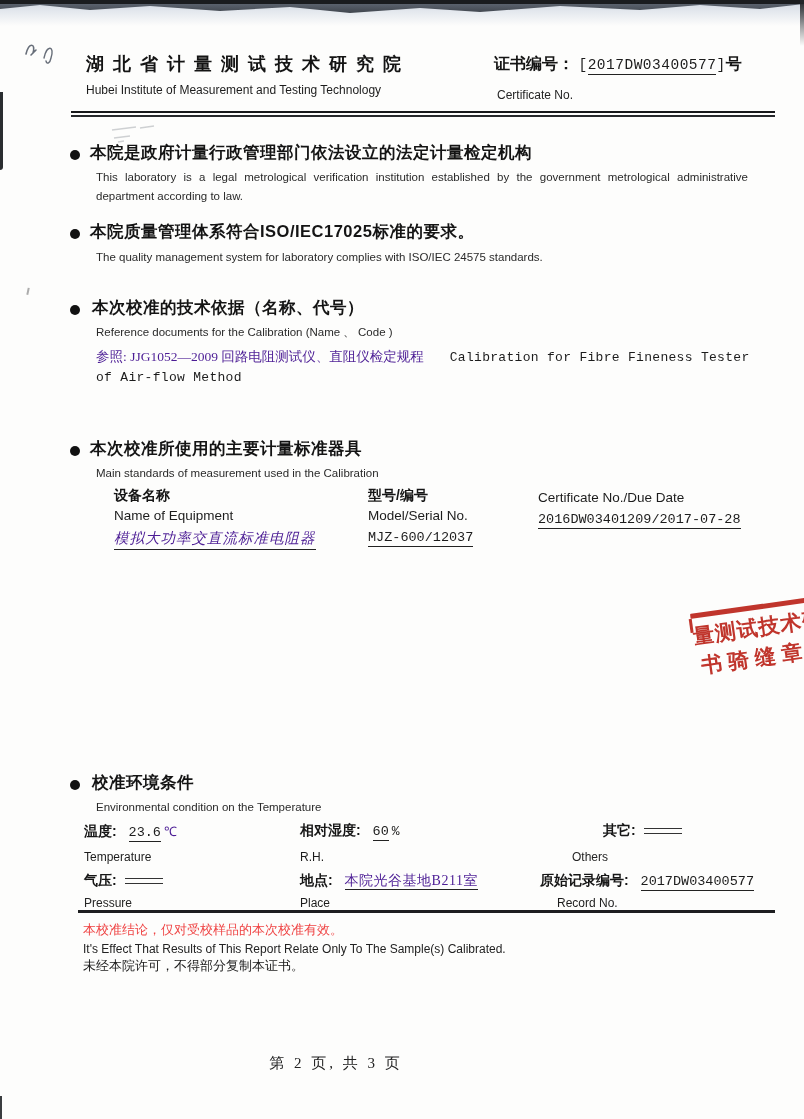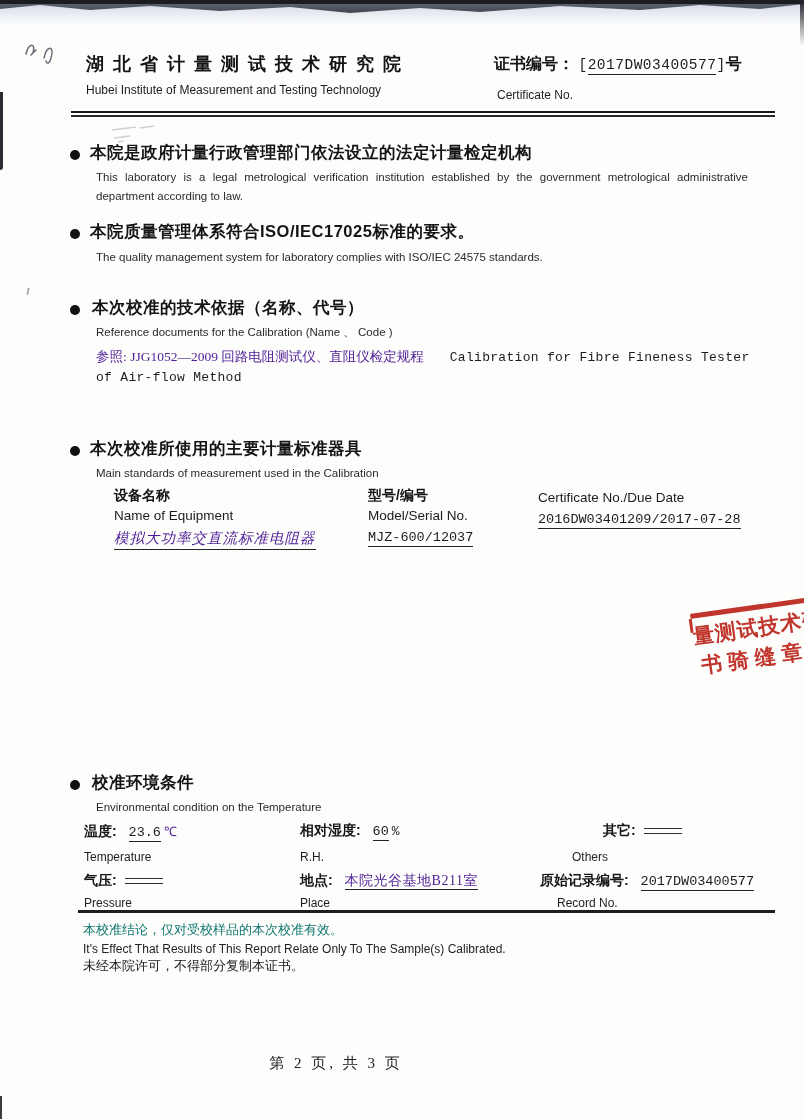--- a/index.html
+++ b/index.html
@@ -100,21 +100,21 @@
   .env-field .val { font-size: 13.5px; margin-left: 8px; }
   .env-field .unit { font-size: 13px; margin-left: 3px; }
   .env-en { position: absolute; font-size: 12px; white-space: nowrap; }
   .ddash { display: inline-block; width: 38px; height: 6px; margin-left: 8px;
     border-top: 1.6px solid #333; border-bottom: 1.6px solid #333; vertical-align: 1px; }
 
   .bottom-rule { position: absolute; left: 78px; top: 910px; width: 697px; height: 3px; background: #1d1e20; }
 
   
   .notes { position: absolute; left: 83px; top: 921px; }
-  .notes .n-cn { font-size: 13px; color: #0f766e; font-family: "Liberation Sans", sans-serif; }
+  .notes .n-cn { font-size: 13px; color: #ef4444; font-family: "Liberation Sans", sans-serif; }
   .notes .n-en { font-size: 12px; margin-top: 3px; color: #222; }
   .notes .n-cn2 { font-size: 13px; margin-top: 1px; color: #1b1b1b; font-family: "Liberation Sans", sans-serif; }
   .page-footer { position: absolute; left: 0; top: 1054px; width: 672px; text-align: center;
     font-size: 15px; letter-spacing: 3px; color: #222; }
 </style>
 </head>
 <body>
 
 <div class="page">
 

